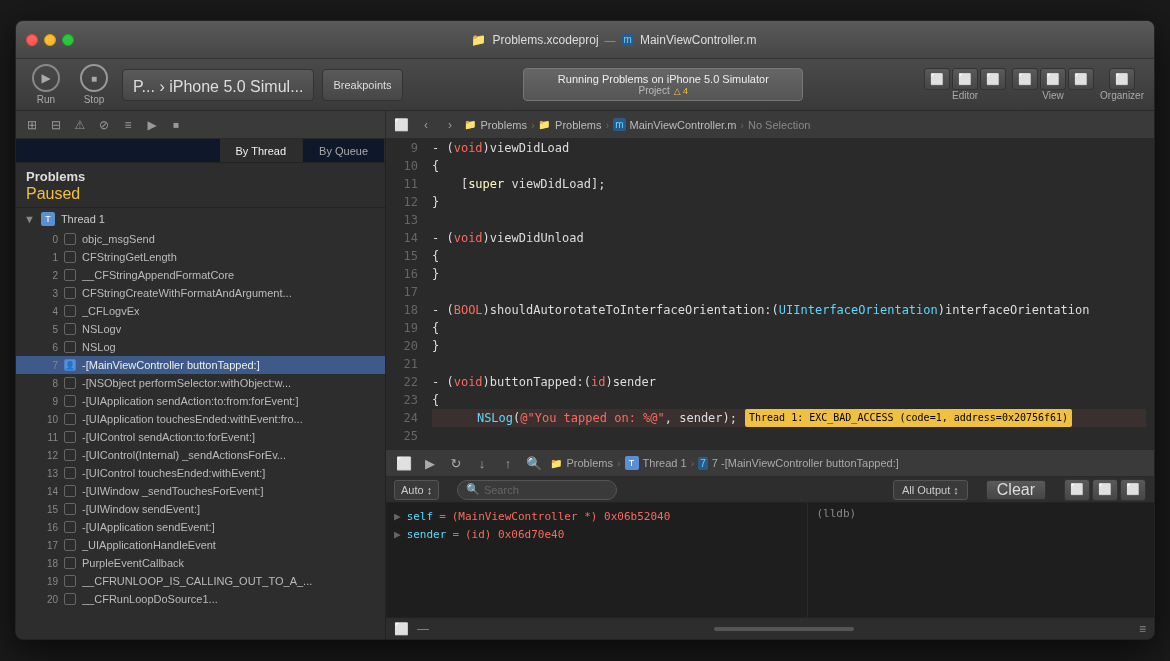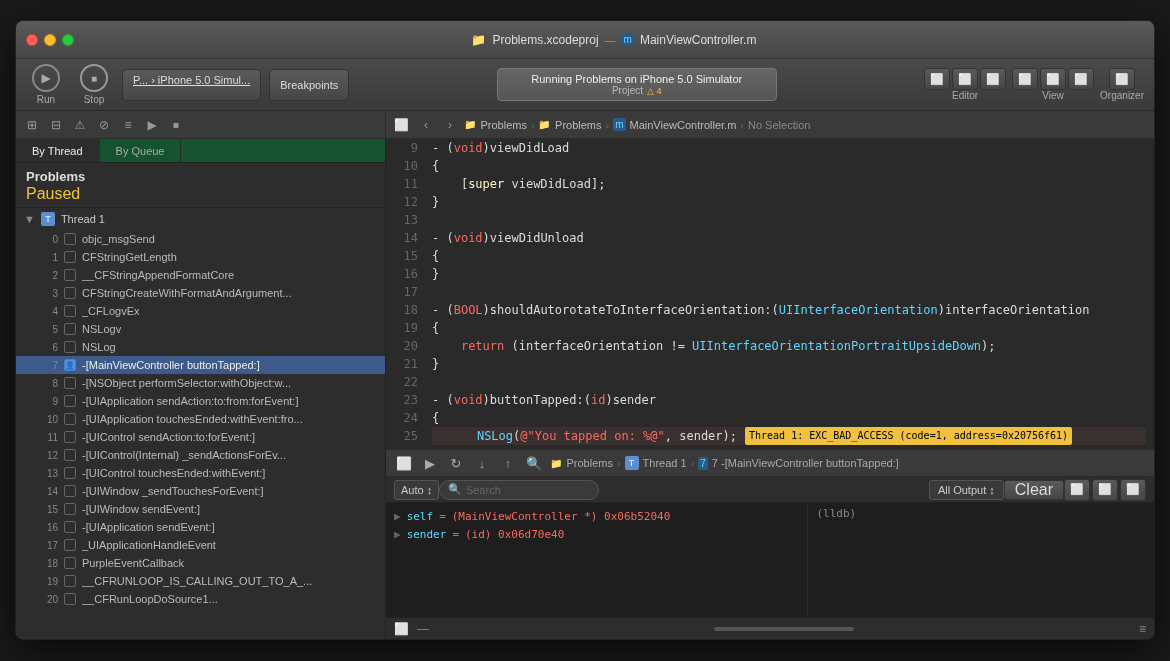--- a/index.html
+++ b/index.html
@@ -109,27 +109,26 @@
       font-size: 10px;
       color: #aaa;
     }
 
     .scheme-box {
       background: linear-gradient(to bottom, #5a5a5a, #464646);
       border: 1px solid #333;
       border-radius: 4px;
       padding: 4px 10px;
       color: #ddd;
-      font-size: 11px;
-      display: flex;
-      align-items: flex-start;
+      font-size: 16px;
+      display: flex;
+      align-items: flex-end;
       gap: 4px;
       cursor: pointer;
       height: 32px;
-      text-decoration: underline;
     }
 
     .breakpoints-btn {
       background: linear-gradient(to bottom, #5a5a5a, #464646);
       border: 1px solid #333;
       border-radius: 4px;
       padding: 4px 10px;
       color: #ddd;
       font-size: 11px;
       cursor: pointer;
@@ -276,23 +275,24 @@
       background: #2d2d2d;
       border-right: 1px solid #222;
       display: flex;
       flex-direction: column;
       flex-shrink: 0;
       overflow: hidden;
     }
 
     .tab-bar {
       display: flex;
-      background: #14532d;
+      background: #0f172a;
       border-bottom: 1px solid #222;
       height: 24px;
+      justify-content: flex-end;
     }
 
     .tab-item {
       padding: 0 16px;
       display: flex;
       align-items: center;
       font-size: 11px;
       color: #aaa;
       cursor: pointer;
       border-right: 1px solid #2a2a2a;
@@ -506,21 +506,21 @@
       background: #1e1e1e;
       flex-shrink: 0;
     }
 
     .console-toolbar {
       height: 26px;
       background: #2d2d2d;
       display: flex;
       align-items: center;
       padding: 0 8px;
-      gap: 0;
+      gap: 18px;
       border-bottom: 1px solid #222;
       flex-shrink: 0;
     }
 
     .auto-select {
       background: #3a3a3a;
       border: 1px solid #555;
       border-radius: 3px;
       color: #ccc;
       font-size: 11px;
@@ -904,21 +904,20 @@
             <div class="code-line"><span>{</span></div>
             <div class="code-line"><span>    [<span class="kw2">super</span> viewDidLoad];</span></div>
             <div class="code-line"><span>}</span></div>
             <div class="code-line"><span></span></div>
             <div class="code-line"><span>- (<span class="kw">void</span>)viewDidUnload</span></div>
             <div class="code-line"><span>{</span></div>
             <div class="code-line"><span>}</span></div>
             <div class="code-line"><span></span></div>
             <div class="code-line"><span>- (<span class="kw">BOOL</span>)shouldAutorotateToInterfaceOrientation:(<span class="type">UIInterfaceOrientation</span>)interfaceOrientation</span></div>
             <div class="code-line"><span>{</span></div>
-            <div class="code-line"><span>    <span class="kw">return</span> (interfaceOrientation != <span class="type">UIInterfaceOrientationPortraitUpsideDown</span>);</span></div>
             <div class="code-line"><span>}</span></div>
             <div class="code-line"><span></span></div>
             <div class="code-line"><span>- (<span class="kw">void</span>)buttonTapped:(<span class="kw">id</span>)sender</span></div>
             <div class="code-line"><span>{</span></div>
             <div class="code-line highlighted" style="position: relative; padding-left: 16px;"><span>    <span class="type">NSLog</span>(<span class="str">@"You tapped on: %@"</span>, sender);</span><span class="warning-badge">Thread 1: EXC_BAD_ACCESS (code=1, address=0x20756f61)</span></div>
           </div>
       </div>
 
       <div class="debug-bar">
         <div class="debug-btn">⬜</div>

